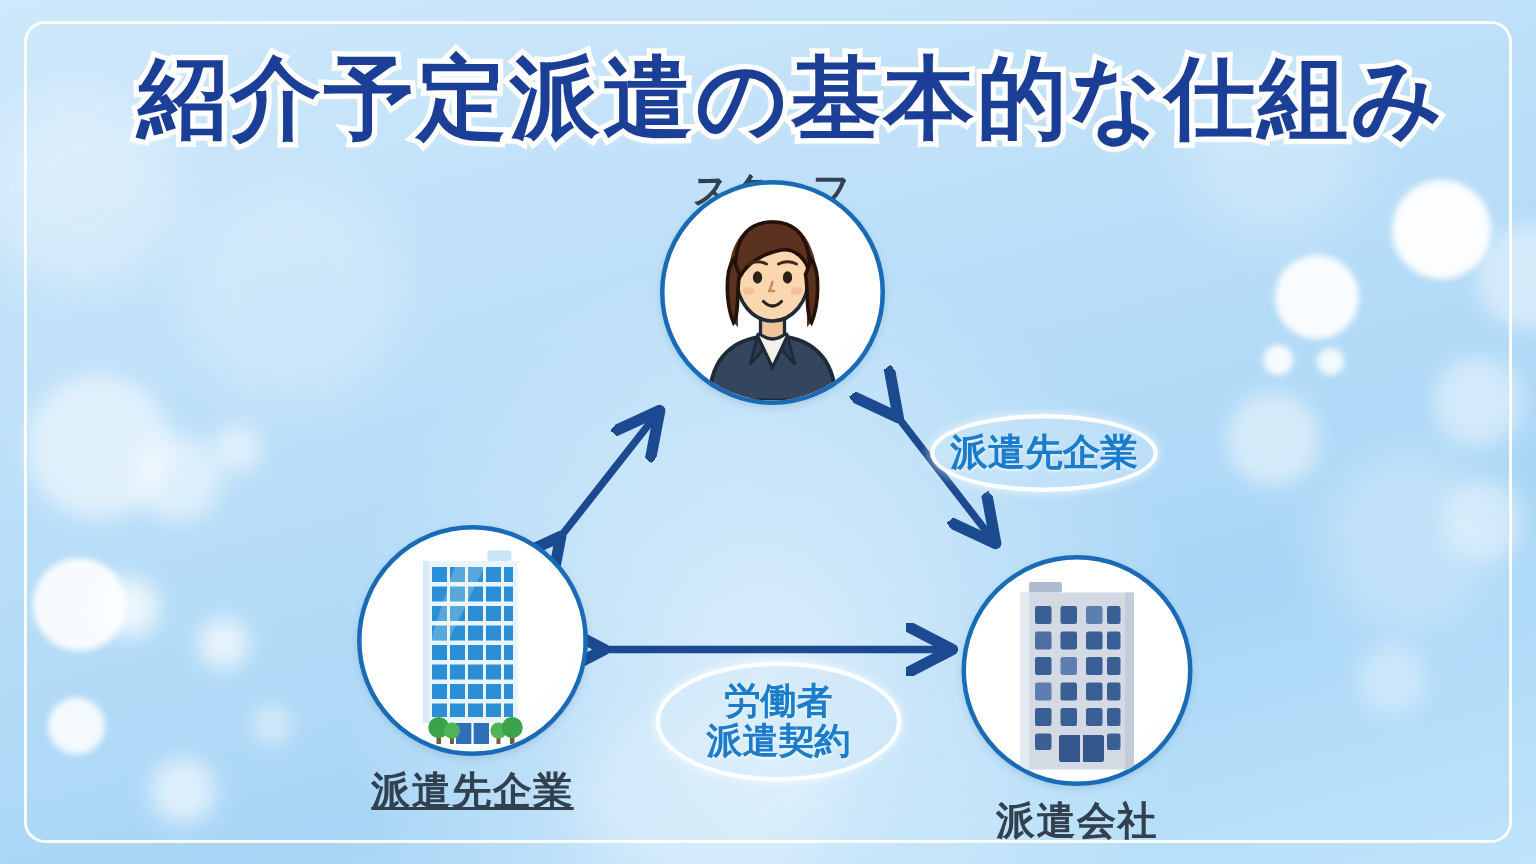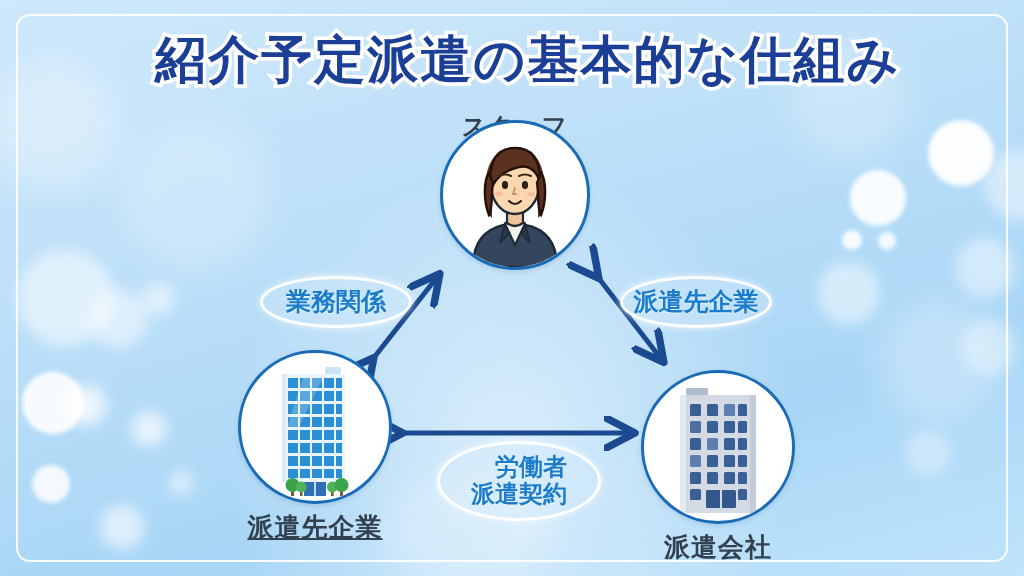--- a/index.html
+++ b/index.html
@@ -25,21 +25,21 @@
     position:absolute;left:16px;top:14px;right:16px;bottom:14px;
     border:2px solid rgba(255,255,255,.92);
     border-radius:14px;
     pointer-events:none;
   }
 
   
   .title{
     position:absolute;left:0;right:0;top:26px;
     text-align:center;
-    font-size:51px;font-weight:bold;letter-spacing:2px;
+    font-size:60px;font-weight:bold;letter-spacing:2px;
     color:#1b3f96;
     -webkit-text-stroke:7px #ffffff;
     paint-order:stroke fill;
     text-shadow:0 2px 4px rgba(255,255,255,.9);
     white-space:nowrap;
     padding-left:32px;
   }
 
   
   .arrows{position:absolute;left:0;top:0;width:1024px;height:576px;}
@@ -83,21 +83,21 @@
     border:3px solid rgba(255,255,255,.97);
     border-radius:50%;
     background:rgba(214,236,252,.30);
     box-shadow:0 0 7px rgba(255,255,255,.75);
     line-height:1.12;
     text-shadow:0 1px 2px rgba(255,255,255,.65);
   }
   #label-gyomu{left:260px;top:276px;width:146px;height:46px;font-size:25px;}
   #label-koyo{left:620px;top:276px;width:146px;height:46px;font-size:25px;}
   #label-haken{left:437px;top:441px;width:158px;height:74px;font-size:24px;}
-  #label-haken span{display:block;text-align:right;}
+  #label-haken span{display:block;}
 </style>
 </head>
 <body>
 
 <div class="stage">
 
   <div>
     <div class="bokeh bk-soft" style="left:18px;top:250px;width:96px;height:96px;opacity:.55;"></div>
     <div class="bokeh bk-sharp" style="left:22px;top:372px;width:62px;height:62px;opacity:.9;"></div>
     <div class="bokeh bk-soft" style="left:66px;top:385px;width:40px;height:40px;opacity:.75;"></div>
@@ -289,23 +289,20 @@
             <rect x="94" y="116" width="9" height="11" rx="1.5"></rect>
         </g>
 
         <rect x="62" y="117" width="30" height="18" rx="1.5" fill="#34578b"></rect>
         <line x1="77" y1="117" x2="77" y2="135" stroke="#d3dae3" stroke-width="2"></line>
       </svg>
     </div>
     <div class="node-label">派遣会社</div>
   </div>
 
-  <div class="edge-label" id="label-gyomu">
-    <span>業務関係</span>
-  </div>
 
   <div class="edge-label" id="label-koyo">
     <span>派遣先企業</span>
   </div>
 
   <div class="edge-label" id="label-haken">
     <div>
       <span>労働者</span>
       <span>派遣契約</span>
     </div>

